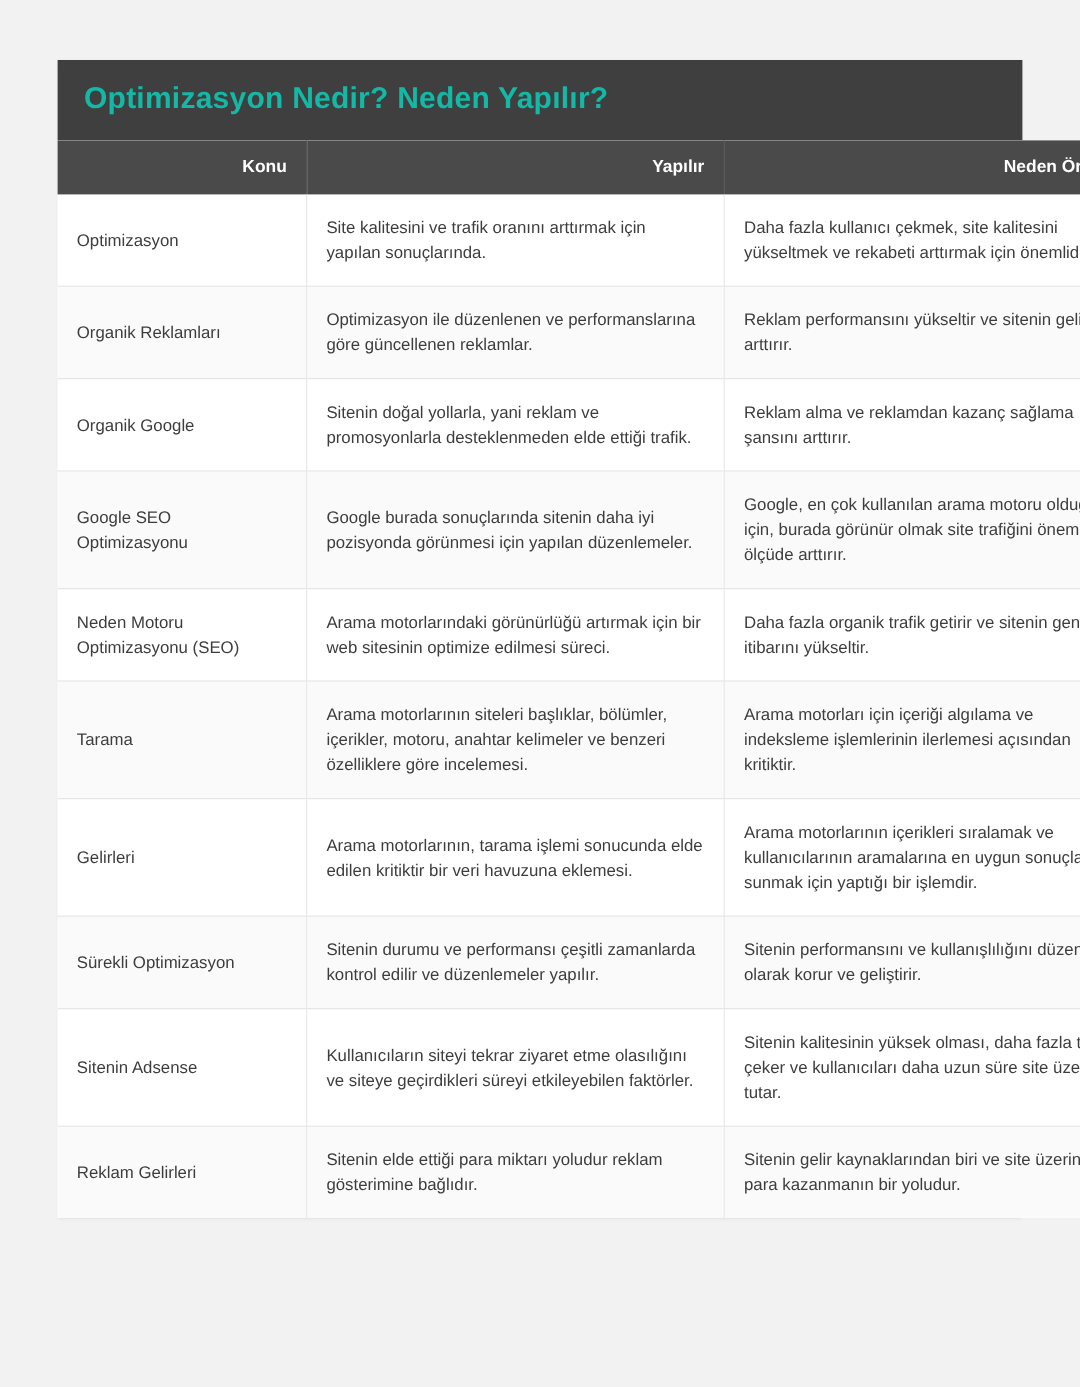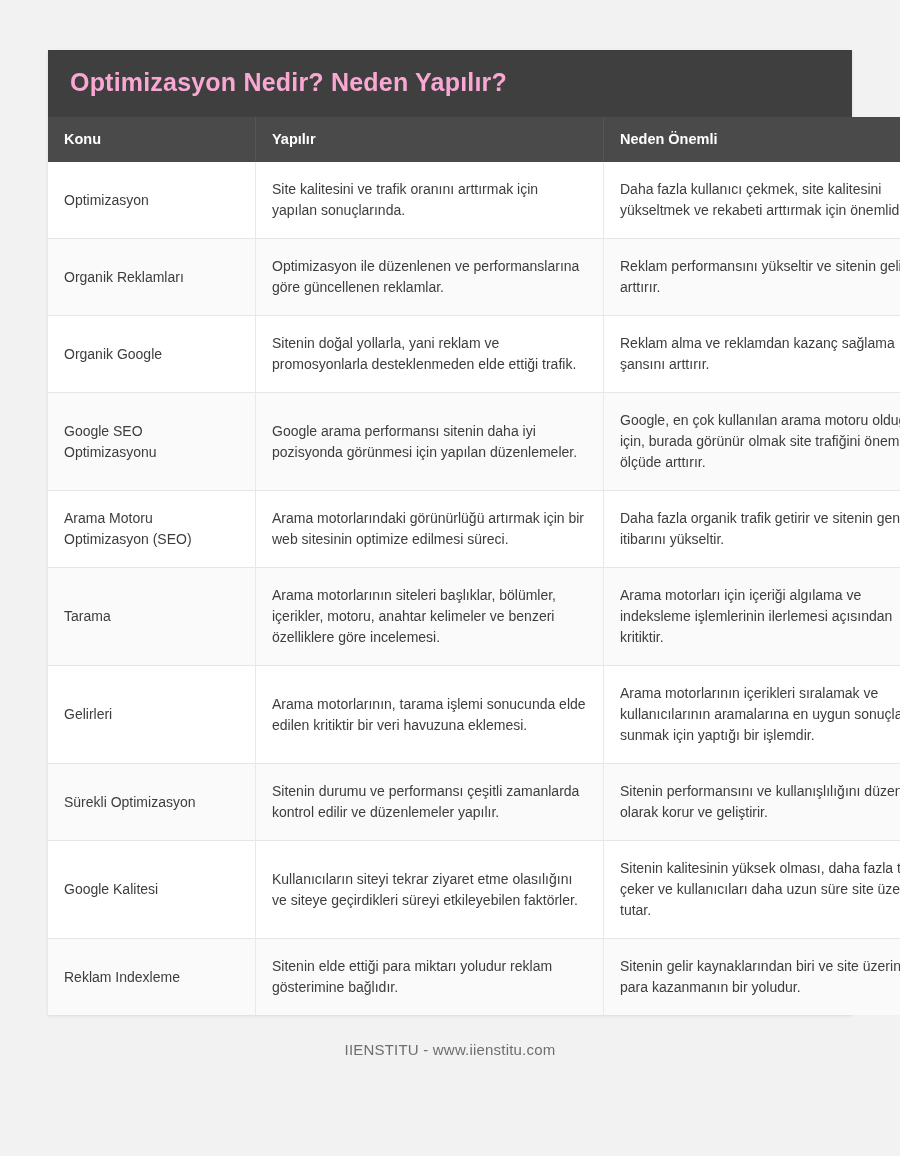--- a/index.html
+++ b/index.html
@@ -21,36 +21,36 @@
     padding: 50px 48px 0 48px;
     background: #f2f2f2;
   }
   .card {
     width: 804px;
     background: #ffffff;
     box-shadow: 0 1px 3px rgba(0,0,0,0.10);
   }
   .title-bar {
     background: #3f3f3f;
-    color: #f9a8d4;
+    color: #14b8a6;
     padding: 18px 22px 20px 22px;
     font-size: 25px;
     font-weight: bold;
     letter-spacing: 0.2px;
   }
   table.data {
     width: 100%;
     border-collapse: collapse;
     table-layout: fixed;
     background: #ffffff;
   }
   table.data th {
     background: #4a4a4a;
     color: #ffffff;
-    text-align: left;
+    text-align: right;
     font-size: 14.5px;
     font-weight: bold;
     padding: 14px 16px 15px 16px;
     vertical-align: middle;
     border-right: 1px solid #565656;
   }
   table.data th:last-child {
     border-right: none;
   }
   table.data td {
@@ -107,50 +107,49 @@
           <td>Optimizasyon ile düzenlenen ve performanslarına göre güncellenen reklamlar.</td>
           <td>Reklam performansını yükseltir ve sitenin gelirini arttırır.</td>
         </tr>
         <tr>
           <td>Organik Google</td>
           <td>Sitenin doğal yollarla, yani reklam ve promosyonlarla desteklenmeden elde ettiği trafik.</td>
           <td>Reklam alma ve reklamdan kazanç sağlama şansını arttırır.</td>
         </tr>
         <tr>
           <td>Google SEO Optimizasyonu</td>
-          <td>Google arama performansı sitenin daha iyi pozisyonda görünmesi için yapılan düzenlemeler.</td>
+          <td>Google burada sonuçlarında sitenin daha iyi pozisyonda görünmesi için yapılan düzenlemeler.</td>
           <td>Google, en çok kullanılan arama motoru olduğu için, burada görünür olmak site trafiğini önemli ölçüde arttırır.</td>
         </tr>
         <tr>
-          <td>Arama Motoru Optimizasyon (SEO)</td>
+          <td>Neden Motoru Optimizasyonu (SEO)</td>
           <td>Arama motorlarındaki görünürlüğü artırmak için bir web sitesinin optimize edilmesi süreci.</td>
           <td>Daha fazla organik trafik getirir ve sitenin genel itibarını yükseltir.</td>
         </tr>
         <tr>
           <td>Tarama</td>
           <td>Arama motorlarının siteleri başlıklar, bölümler, içerikler, motoru, anahtar kelimeler ve benzeri özelliklere göre incelemesi.</td>
           <td>Arama motorları için içeriği algılama ve indeksleme işlemlerinin ilerlemesi açısından kritiktir.</td>
         </tr>
         <tr>
           <td>Gelirleri</td>
           <td>Arama motorlarının, tarama işlemi sonucunda elde edilen kritiktir bir veri havuzuna eklemesi.</td>
           <td>Arama motorlarının içerikleri sıralamak ve kullanıcılarının aramalarına en uygun sonuçları sunmak için yaptığı bir işlemdir.</td>
         </tr>
         <tr>
           <td>Sürekli Optimizasyon</td>
           <td>Sitenin durumu ve performansı çeşitli zamanlarda kontrol edilir ve düzenlemeler yapılır.</td>
           <td>Sitenin performansını ve kullanışlılığını düzenli olarak korur ve geliştirir.</td>
         </tr>
         <tr>
-          <td>Google Kalitesi</td>
+          <td>Sitenin Adsense</td>
           <td>Kullanıcıların siteyi tekrar ziyaret etme olasılığını ve siteye geçirdikleri süreyi etkileyebilen faktörler.</td>
           <td>Sitenin kalitesinin yüksek olması, daha fazla trafik çeker ve kullanıcıları daha uzun süre site üzerinde tutar.</td>
         </tr>
         <tr>
-          <td>Reklam Indexleme</td>
+          <td>Reklam Gelirleri</td>
           <td>Sitenin elde ettiği para miktarı yoludur reklam gösterimine bağlıdır.</td>
           <td>Sitenin gelir kaynaklarından biri ve site üzerinden para kazanmanın bir yoludur.</td>
         </tr>
       </tbody>
     </table>
   </div>
-  <div class="footer">IIENSTITU - www.iienstitu.com</div>
 </div>
 
 </body></html>

